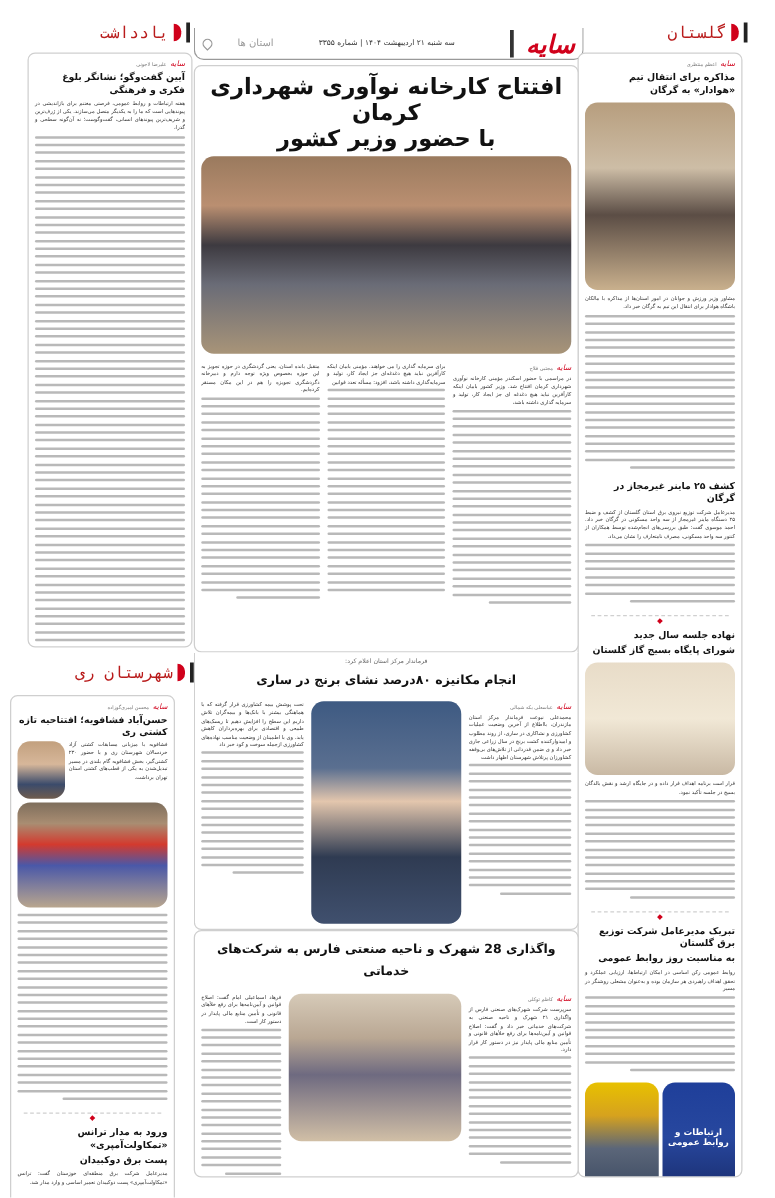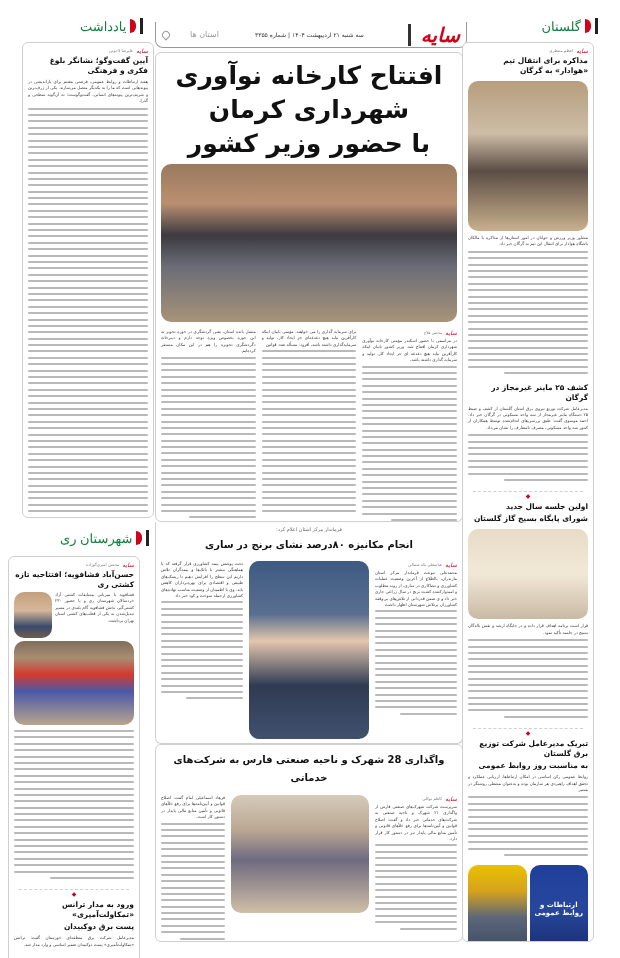--- a/index.html
+++ b/index.html
@@ -3,40 +3,40 @@
 <meta charset="utf-8">
 <style>
   * { box-sizing: border-box; margin: 0; padding: 0; }
   html, body { width: 620px; height: 958px; background: #ffffff; overflow: hidden; }
   body { font-family: "DejaVu Sans", sans-serif; color: #1a1a1a; position: relative; }
 
   .page { position: absolute; left: 0; top: 0; width: 620px; height: 958px; }
   .section-tag { position: absolute; top: 16px; height: 20px; display: flex; align-items: center; gap: 4px; direction: rtl; }
   .section-tag .flag { width: 6px; height: 14px; background: #d0011b; border-radius: 0 6px 6px 0; }
   .section-tag .bar { width: 3px; height: 16px; background: #222; }
-  .section-tag .label { font-size: 13px; color: #15803d; font-family: Liberation Sans, sans-serif; }
+  .section-tag .label { font-size: 13px; color: #b91c1c; font-family: Liberation Mono, monospace; }
 
   .masthead { position: absolute; left: 155px; top: 22px; width: 312px; height: 26px; border: 1px solid #999; border-top: none; border-radius: 0 0 8px 8px; display: flex; align-items: center; direction: rtl; padding: 0 6px; }
   .masthead .logo { font-family: "DejaVu Serif", serif; font-size: 20px; color: #d0011b; font-style: italic; font-weight: bold; padding-left: 10px; border-left: 3px solid #333; margin-left: 8px; line-height: 22px; }
   .masthead .date { flex: 1; text-align: center; font-size: 6px; color: #333; }
   .masthead .prov { font-size: 8px; color: #999; display: flex; align-items: center; gap: 20px; }
   .masthead .pin { width: 8px; height: 8px; border: 1px solid #999; border-radius: 50% 50% 50% 0; transform: rotate(-45deg); }
 
   .col { position: absolute; border: 1px solid #cfcfcf; border-radius: 6px; background: #fff; overflow: hidden; direction: rtl; }
   .col-right { left: 462px; top: 42px; width: 132px; height: 900px; }
   .col-mid { left: 155px; top: 52px; width: 308px; height: 470px; }
   .col-mid2 { left: 155px; top: 522px; width: 308px; height: 222px; border-top: none; border-radius: 0 0 6px 6px; }
   .col-mid3 { left: 155px; top: 744px; width: 308px; height: 198px; }
   .col-left1 { left: 22px; top: 42px; width: 132px; height: 476px; }
   .col-left2 { left: 8px; top: 556px; width: 132px; height: 493px; }
 
   .byline { display: flex; align-items: center; gap: 3px; font-size: 4px; color: #777; padding: 4px 5px 0; }
   .byline .mini-logo { color: #d0011b; font-size: 6px; font-style: italic; font-family: "DejaVu Serif", serif; }
   .h-small { font-size: 7.5px; font-weight: bold; padding: 2px 5px; line-height: 10px; color: #111; }
-  .h-big { font-size: 25px; font-weight: bold; text-align: center; line-height: 34px; color: #111; padding-top: 6px; }
+  .h-big { font-size: 18px; font-weight: bold; text-align: center; line-height: 21px; color: #111; padding-top: 6px; }
   .h-mid { font-size: 10px; font-weight: bold; text-align: center; line-height: 18px; color: #111; }
   .kicker { font-size: 5px; text-align: center; color: #666; padding-top: 4px; }
 
   .txt { font-size: 4.2px; line-height: 6.4px; color: #333; text-align: justify; padding: 1px 5px; }
   .lines { padding: 2px 5px; }
   .lines div { height: 2px; background: #b9b9b9; margin: 0 0 4.4px; border-radius: 1px; }
   .lines div.short { width: 70%; margin-right: 0; margin-left: auto; }
 
   .photo { margin: 3px 5px; border-radius: 10px; position: relative; overflow: hidden; }
   .photo.meeting { background: linear-gradient(180deg, #b79e7e 0%, #cdbda6 35%, #5b4d45 60%, #c9b08d 100%); }
@@ -115,21 +115,21 @@
       <div></div>
         <div></div>
         <div></div>
         <div></div>
         <div></div>
         <div></div>
         <div></div>
         <div class="short"></div>
     </div>
     <div class="divider">◆</div>
-    <div class="h-small">اولین جلسه سال جدید</div>
+    <div class="h-small">نهاده جلسه سال جدید</div>
     <div class="h-small" style="padding-top:0">شورای پایگاه بسیج گاز گلستان</div>
     <div class="photo room" style="height:90px;"></div>
     <div class="txt">قرار است برنامه اهداف قرار داده و در جایگاه ارشد و نقش بالدگان بسیج در جلسه تأکید نمود.</div>
     <div class="lines">
       <div></div>
         <div></div>
         <div></div>
         <div></div>
         <div></div>
         <div></div>

